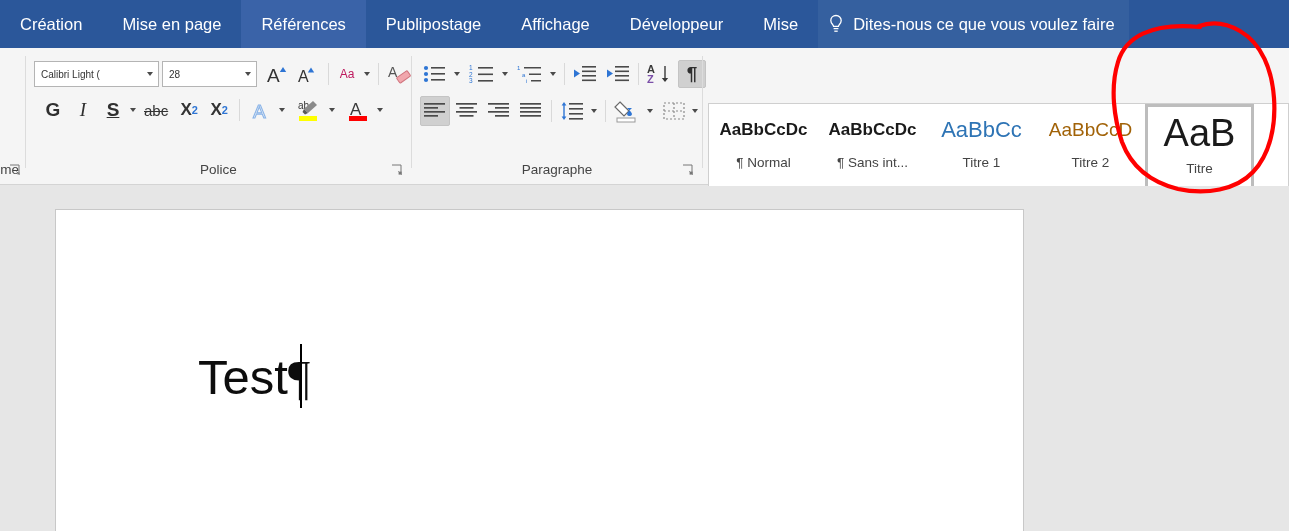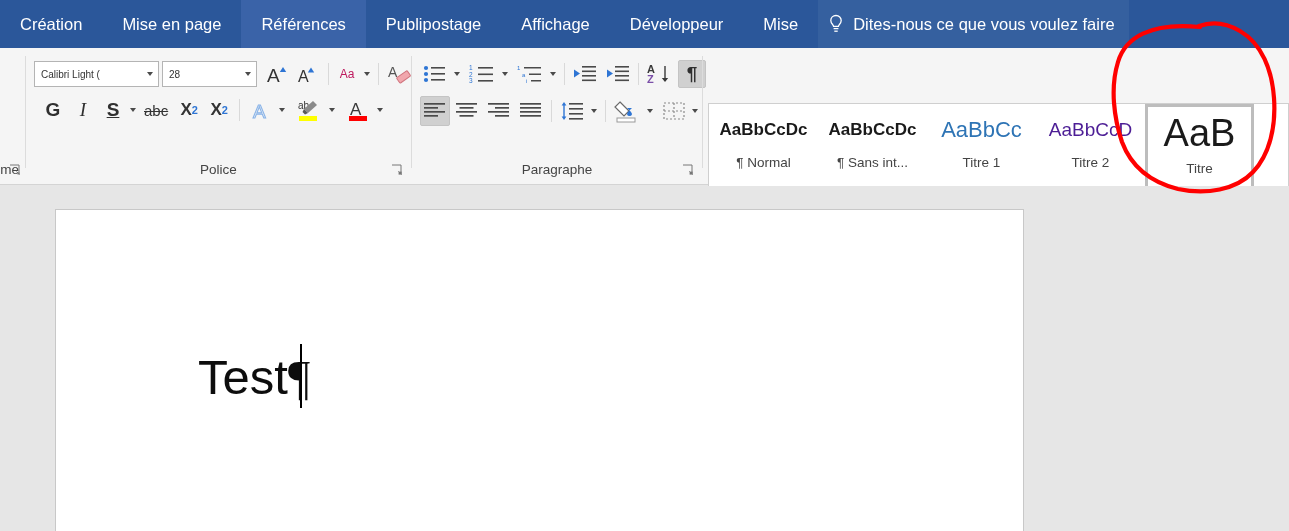--- a/index.html
+++ b/index.html
@@ -461,21 +461,21 @@
     </div>
     <div class="styleitem">
       <div class="stylePrev" style="color:#1a1a1a;font-size:17px;font-weight:bold;">AaBbCcDc</div>
       <div class="styleName">¶ Sans int...</div>
     </div>
     <div class="styleitem">
       <div class="stylePrev" style="color:#2e74b5;font-size:22px;">AaBbCc</div>
       <div class="styleName">Titre 1</div>
     </div>
     <div class="styleitem">
-      <div class="stylePrev" style="color:#4c1d95;font-size:19px;">AaBbCcD</div>
+      <div class="stylePrev" style="color:#a16207;font-size:19px;">AaBbCcD</div>
       <div class="styleName">Titre 2</div>
     </div>
     <div class="styleitem selected">
       <div class="stylePrev" style="color:#1a1a1a;font-size:38px;height:52px;">AaB</div>
       <div class="styleName">Titre</div>
     </div>
     <div class="styleitem">
       
       
     </div>

